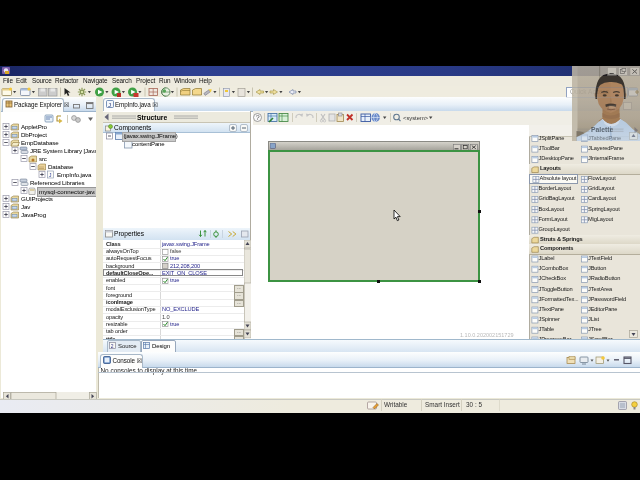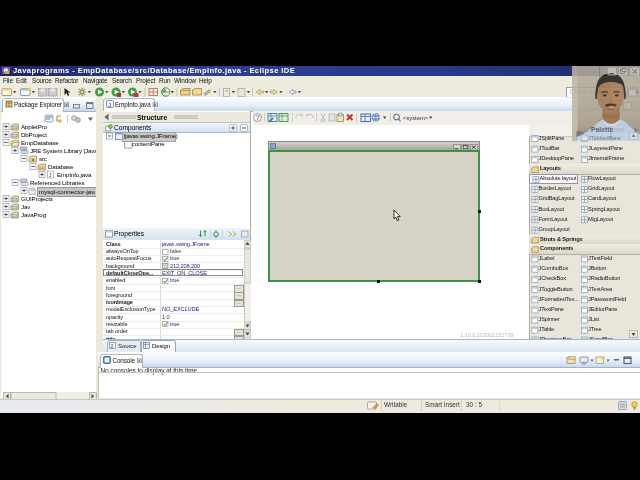--- a/index.html
+++ b/index.html
@@ -13,21 +13,20 @@
 <div id="p">
 
 <div class="a" style="left:0;top:65.5px;width:640px;height:346px;background:#ece9d8"></div>
 
 <div class="a" style="left:0;top:65.5px;width:640px;height:10px;background:linear-gradient(90deg,#1a2663,#2e4090 30%,#293a86 70%,#1d2c6a)"></div>
 <svg class="a" style="left:2px;top:66.5px" width="9" height="8" viewBox="0 0 9 8">
       <rect x="0" y="0" width="8" height="7" rx="1" fill="#7a5ca8"></rect>
       <circle cx="4" cy="3.5" r="2.2" fill="#e8e4f4"></circle>
       <rect x="3" y="4" width="4" height="3" fill="#d8a828"></rect>
     </svg>
-<div class="a bld" style="left:13px;top:67px;font-size:7.6px;line-height:8px;letter-spacing:0.4px;color:#fff;white-space:nowrap">Javaprograms - EmpDatabase/src/Database/EmpInfo.java - Eclipse IDE</div>
 
 <div class="a" style="left:0;top:75.5px;width:640px;height:10px;background:#eeebdf"></div>
 <div class="a tm" style="left:3px;top:77px">File</div>
 <div class="a tm" style="left:16px;top:77px">Edit</div>
 <div class="a tm" style="left:32px;top:77px">Source</div>
 <div class="a tm" style="left:55px;top:77px">Refactor</div>
 <div class="a tm" style="left:83px;top:77px">Navigate</div>
 <div class="a tm" style="left:112px;top:77px">Search</div>
 <div class="a tm" style="left:136px;top:77px">Project</div>
 <div class="a tm" style="left:159px;top:77px">Run</div>

